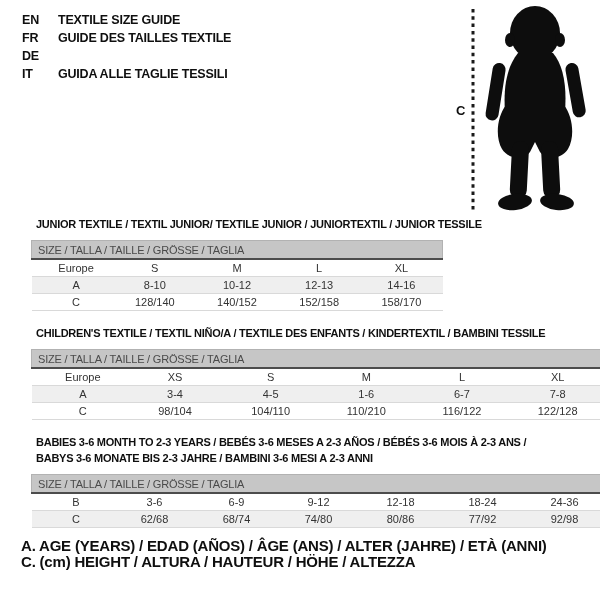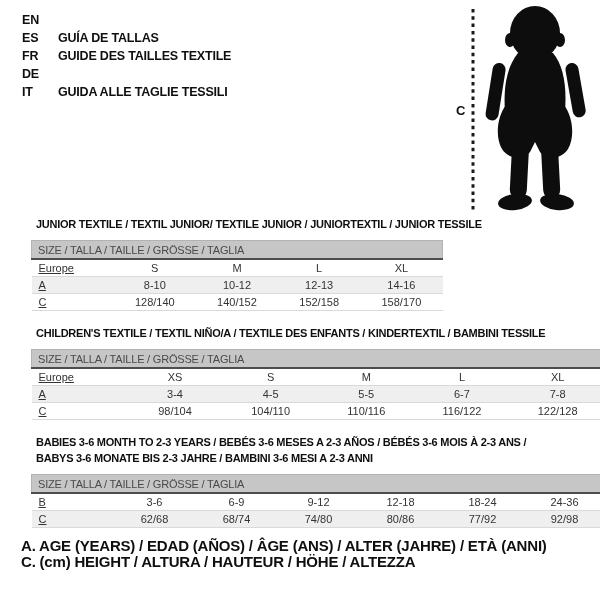--- a/index.html
+++ b/index.html
@@ -28,41 +28,38 @@
   .table-title{margin:0 0 0 5px;font-size:11px;font-weight:bold;color:#0f0f0f;
     letter-spacing:-0.25px;line-height:16px;white-space:pre-line;}
   .size-table table{border-collapse:collapse;table-layout:fixed;margin-top:8px;}
   .t1 table{width:412px;}
   .t2 table,.t3 table{width:575px;}
   th.size-header{background:#c6c6c6;border:1px solid #b2b2b2;
     border-bottom:2px solid #4c4c4c;font-weight:normal;color:#4a4a4a;
     font-size:11px;text-align:left;padding:2px 0 2px 6px;height:13px;
     letter-spacing:-0.2px;}
   tbody td{font-size:11px;color:#333333;text-align:center;height:16px;padding:0;}
-  tbody td.row-label{text-align:left;padding-left:7px;width:55px;text-decoration:underline;}
+  tbody td.row-label{text-align:center;padding-left:7px;width:55px;}
   tbody tr{border-bottom:1px solid #d9d9d9;background:#ffffff;}
   tbody tr:nth-child(even){background:#efefef;}
 
   
   .footnotes{position:absolute;left:21px;top:538px;}
   .footnote{font-size:15px;font-weight:bold;color:#0f0f0f;
     line-height:16px;letter-spacing:-0.2px;}
 </style>
 </head>
 <body>
 
 <div class="page">
 
   <header class="lang-block">
     <div class="lang-row">
       <span class="lang-code">EN</span>
-    </div>
-    <div class="lang-row">
-      <span class="lang-code">ES</span>
-      <span class="lang-title">GUÍA DE TALLAS</span>
+      <span class="lang-title">TEXTILE SIZE GUIDE</span>
     </div>
     <div class="lang-row">
       <span class="lang-code">FR</span>
       <span class="lang-title">GUIDE DES TAILLES TEXTILE</span>
     </div>
     <div class="lang-row">
       <span class="lang-code">DE</span>
     </div>
     <div class="lang-row">
       <span class="lang-code">IT</span>
@@ -140,29 +137,29 @@
               <td>XS</td>
               <td>S</td>
               <td>M</td>
               <td>L</td>
               <td>XL</td>
             </tr>
             <tr>
               <td class="row-label">A</td>
               <td>3-4</td>
               <td>4-5</td>
-              <td>5-5</td>
+              <td>1-6</td>
               <td>6-7</td>
               <td>7-8</td>
             </tr>
             <tr>
               <td class="row-label">C</td>
               <td>98/104</td>
               <td>104/110</td>
-              <td>110/116</td>
+              <td>110/210</td>
               <td>116/122</td>
               <td>122/128</td>
             </tr>
           </tbody>
       </table>
     </section>
 
     <section class="size-table t3">
       <h2 class="table-title">BABIES 3-6 MONTH TO 2-3 YEARS / BEBÉS 3-6 MESES A 2-3 AÑOS / BÉBÉS 3-6 MOIS À 2-3 ANS /
 BABYS 3-6 MONATE BIS 2-3 JAHRE / BAMBINI 3-6 MESI A 2-3 ANNI</h2>

